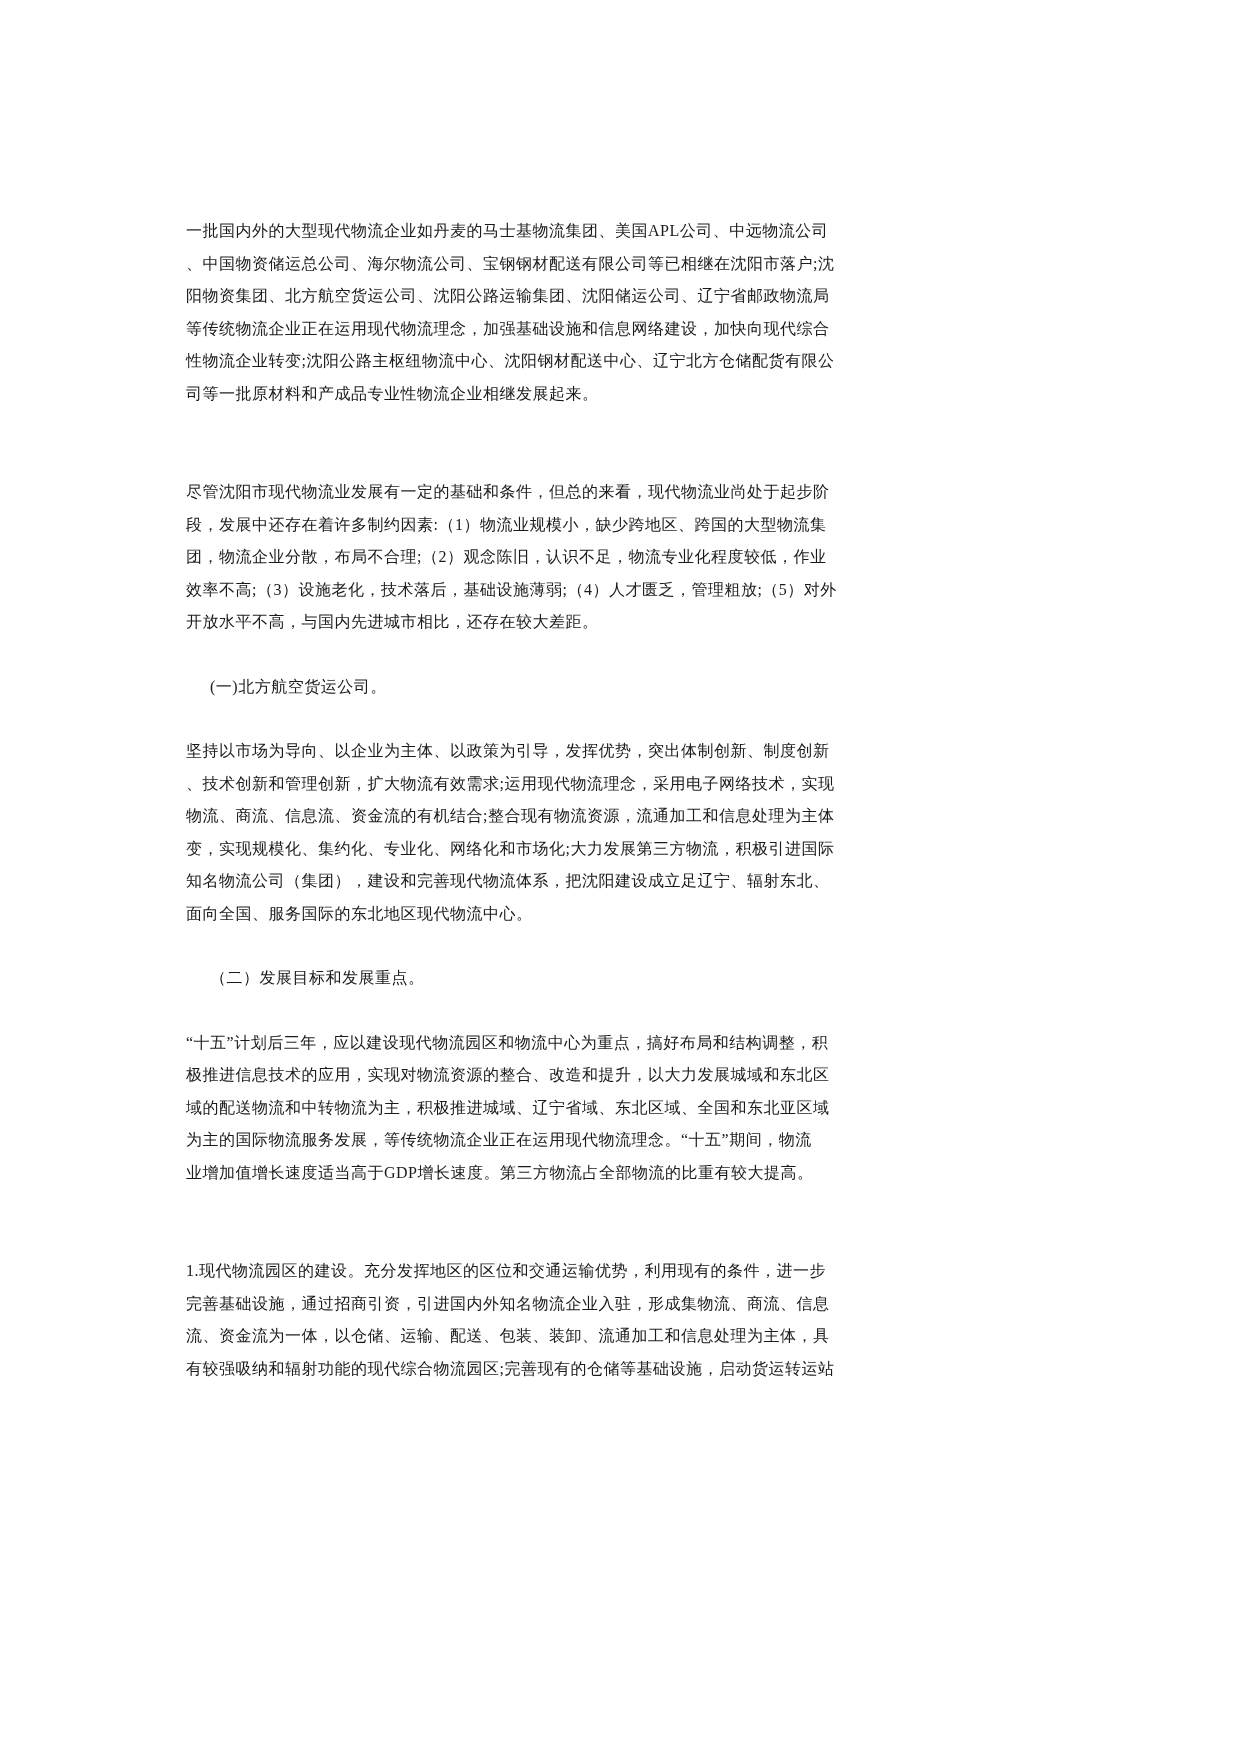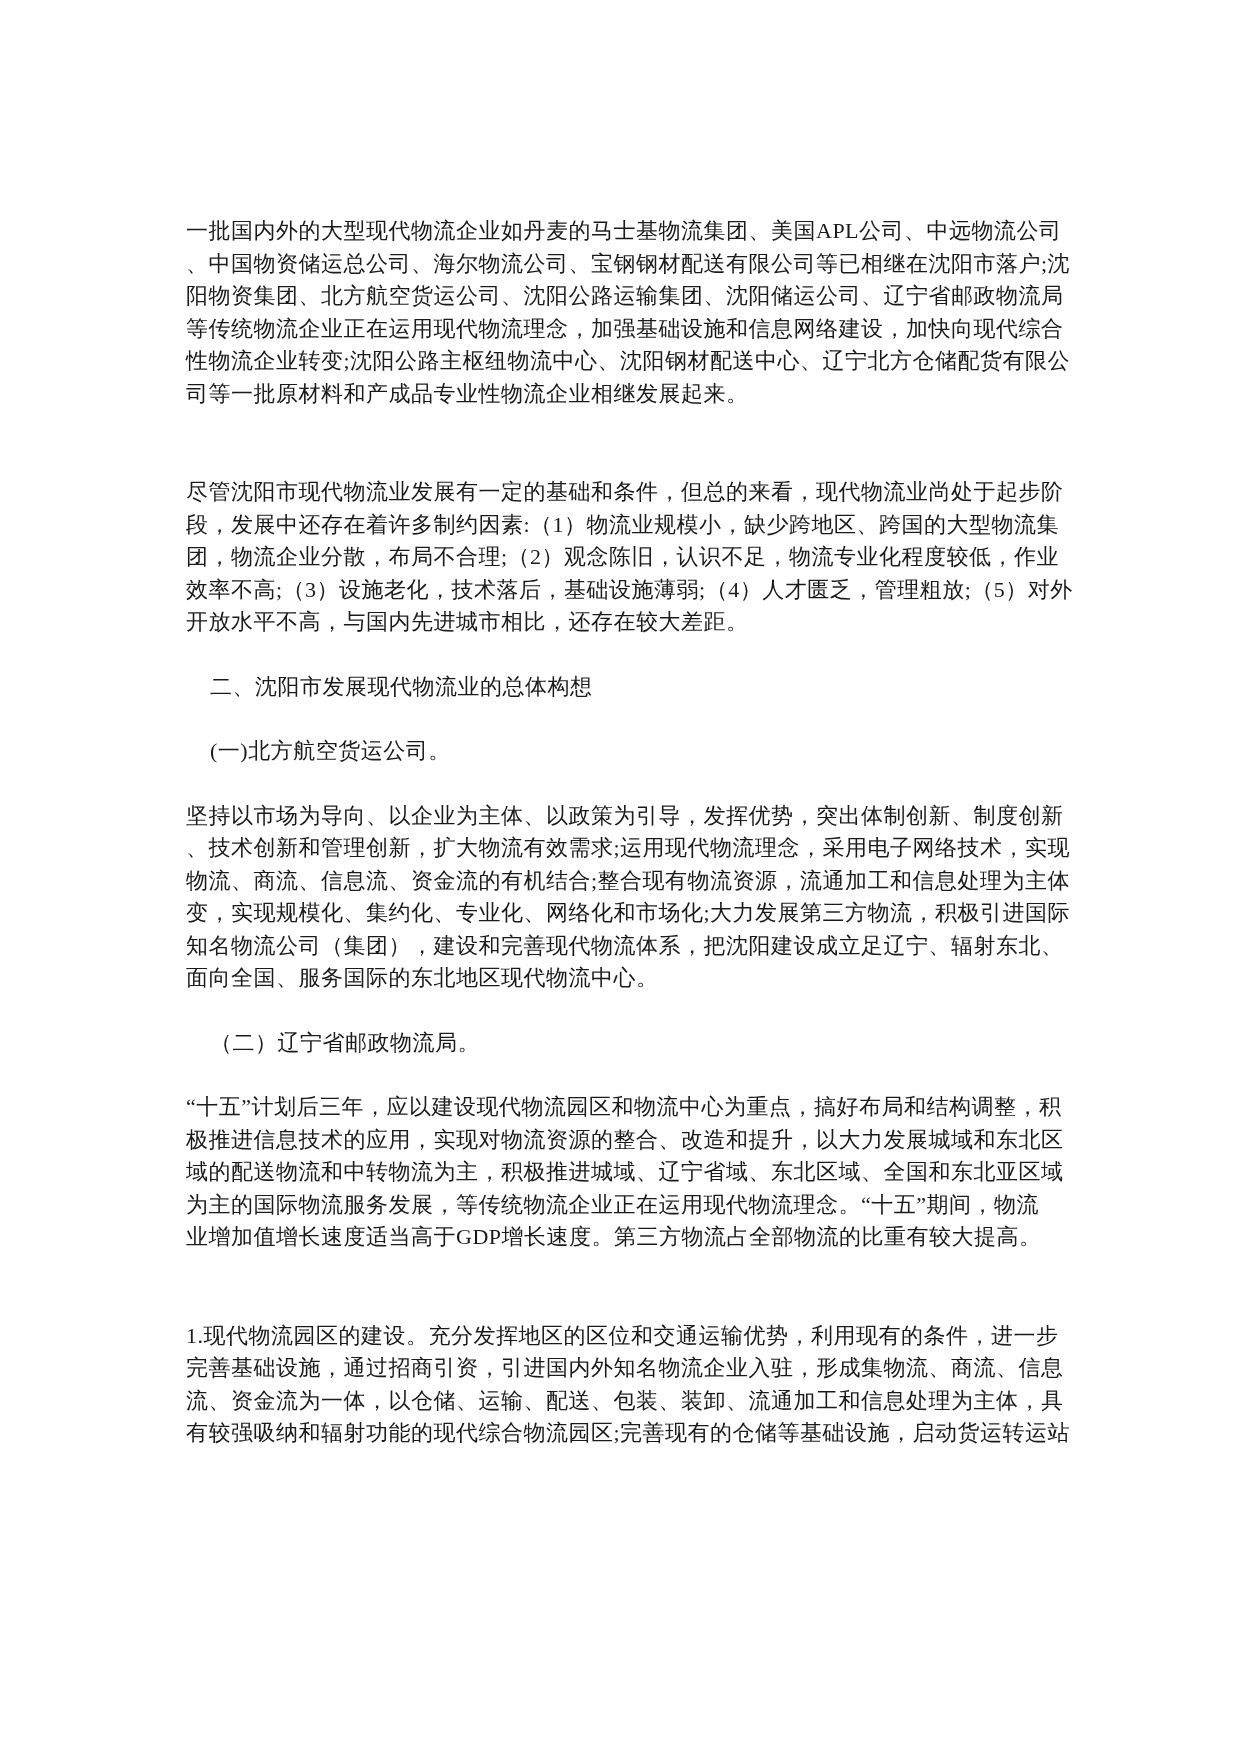--- a/index.html
+++ b/index.html
@@ -14,21 +14,21 @@
     background: #ffffff;
     overflow: hidden;
     font-family: "Liberation Serif", "DejaVu Serif", serif;
   }
   .doc {
     position: absolute;
     left: 186px;
     top: 215px;
     width: 950px;
     color: #1a1a1a;
-    font-size: 22px;
+    font-size: 16px;
     line-height: 32.5px;
     text-align: left;
   }
   .block {
     margin: 0 0 32px 0;
     white-space: pre-line; 
     letter-spacing: 0.5px;
   }
   .block.gap-large {
     margin-bottom: 66px;
@@ -46,29 +46,28 @@
 、中国物资储运总公司、海尔物流公司、宝钢钢材配送有限公司等已相继在沈阳市落户;沈
 阳物资集团、北方航空货运公司、沈阳公路运输集团、沈阳储运公司、辽宁省邮政物流局
 等传统物流企业正在运用现代物流理念，加强基础设施和信息网络建设，加快向现代综合
 性物流企业转变;沈阳公路主枢纽物流中心、沈阳钢材配送中心、辽宁北方仓储配货有限公
 司等一批原材料和产成品专业性物流企业相继发展起来。</p>
     <p class="block">尽管沈阳市现代物流业发展有一定的基础和条件，但总的来看，现代物流业尚处于起步阶
 段，发展中还存在着许多制约因素:（1）物流业规模小，缺少跨地区、跨国的大型物流集
 团，物流企业分散，布局不合理;（2）观念陈旧，认识不足，物流专业化程度较低，作业
 效率不高;（3）设施老化，技术落后，基础设施薄弱;（4）人才匮乏，管理粗放;（5）对外
 开放水平不高，与国内先进城市相比，还存在较大差距。</p>
-    <p class="block heading">二、沈阳市发展现代物流业的总体构想</p>
     <p class="block heading">(一)北方航空货运公司。</p>
     <p class="block">坚持以市场为导向、以企业为主体、以政策为引导，发挥优势，突出体制创新、制度创新
 、技术创新和管理创新，扩大物流有效需求;运用现代物流理念，采用电子网络技术，实现
 物流、商流、信息流、资金流的有机结合;整合现有物流资源，流通加工和信息处理为主体
 变，实现规模化、集约化、专业化、网络化和市场化;大力发展第三方物流，积极引进国际
 知名物流公司（集团），建设和完善现代物流体系，把沈阳建设成立足辽宁、辐射东北、
 面向全国、服务国际的东北地区现代物流中心。</p>
-    <p class="block heading">（二）辽宁省邮政物流局。</p>
+    <p class="block heading">（二）发展目标和发展重点。</p>
     <p class="block gap-large">“十五”计划后三年，应以建设现代物流园区和物流中心为重点，搞好布局和结构调整，积
 极推进信息技术的应用，实现对物流资源的整合、改造和提升，以大力发展城域和东北区
 域的配送物流和中转物流为主，积极推进城域、辽宁省域、东北区域、全国和东北亚区域
 为主的国际物流服务发展，等传统物流企业正在运用现代物流理念。“十五”期间，物流
 业增加值增长速度适当高于GDP增长速度。第三方物流占全部物流的比重有较大提高。</p>
     <p class="block">1.现代物流园区的建设。充分发挥地区的区位和交通运输优势，利用现有的条件，进一步
 完善基础设施，通过招商引资，引进国内外知名物流企业入驻，形成集物流、商流、信息
 流、资金流为一体，以仓储、运输、配送、包装、装卸、流通加工和信息处理为主体，具
 有较强吸纳和辐射功能的现代综合物流园区;完善现有的仓储等基础设施，启动货运转运站</p>
   </div>

